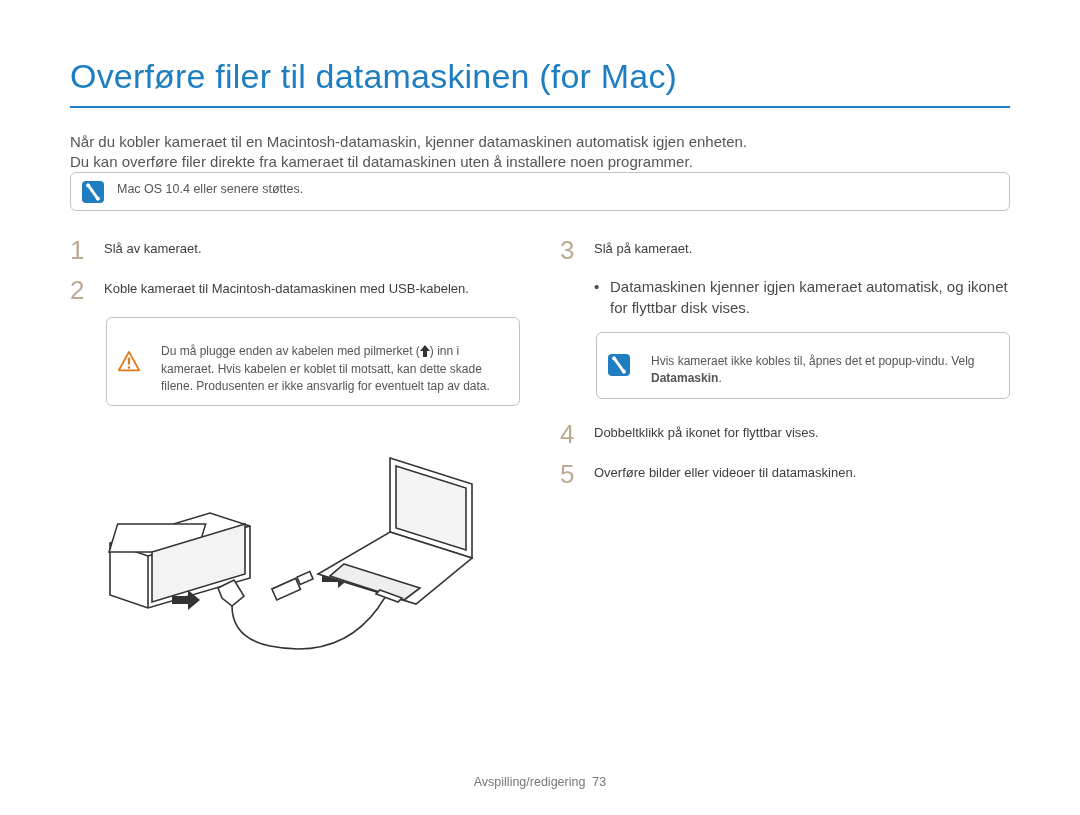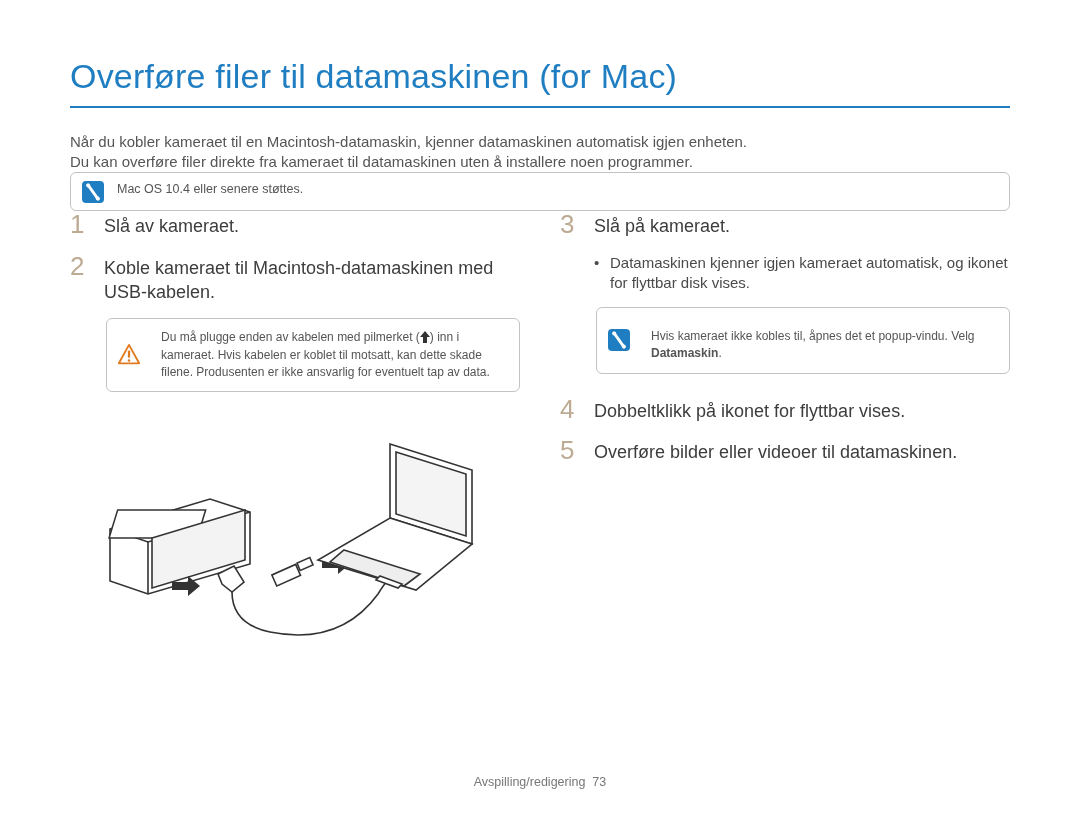--- a/index.html
+++ b/index.html
@@ -24,20 +24,21 @@
     letter-spacing: .2px;
   }
   .intro { color: #555; font-size: 15px; }
   .note-box {
     border: 1px solid #c3c3c3;
     border-radius: 6px;
     padding: 8px 12px 12px 46px;
     position: relative;
     font-size: 12.5px;
     color: #555;
+    margin-bottom: 26px;
     min-height: 34px;
     display: flex;
     align-items: center;
   }
   .note-box.full { max-width: 940px; }
   .note-icon, .warn-icon {
     position: absolute;
     left: 10px;
     top: 50%;
     transform: translateY(-50%);
@@ -51,27 +52,27 @@
   .col { flex: 1; }
   .step { display: flex; gap: 12px; margin-bottom: 14px; }
   .step-num {
     color: #bdaa93;
     font-size: 26px;
     font-weight: 400;
     line-height: 1;
     min-width: 22px;
     font-family: Arial, sans-serif;
   }
-  .step-text { color: #3d3d3d; font-size: 18px; padding-top: 3px; }
+  .step-text { color: #3d3d3d; font-size: 13px; padding-top: 3px; }
   .bullet-row { display: flex; gap: 8px; padding-left: 34px; margin: 2px 0 14px 0; font-size: 15px; color:#4a4a4a;}
   .bullet-row .dot{min-width:8px}
   .warn-box {
     border: 1px solid #c3c3c3;
     border-radius: 6px;
-    padding: 10px 12px 10px 54px;
+    padding: 25px 12px 10px 54px;
     position: relative;
     font-size: 12px;
     color: #555;
     margin: 10px 0 22px 36px;
     line-height: 1.45;
   }
   .info-box {
     border: 1px solid #c3c3c3;
     border-radius: 6px;
     padding: 20px 12px 10px 54px;

